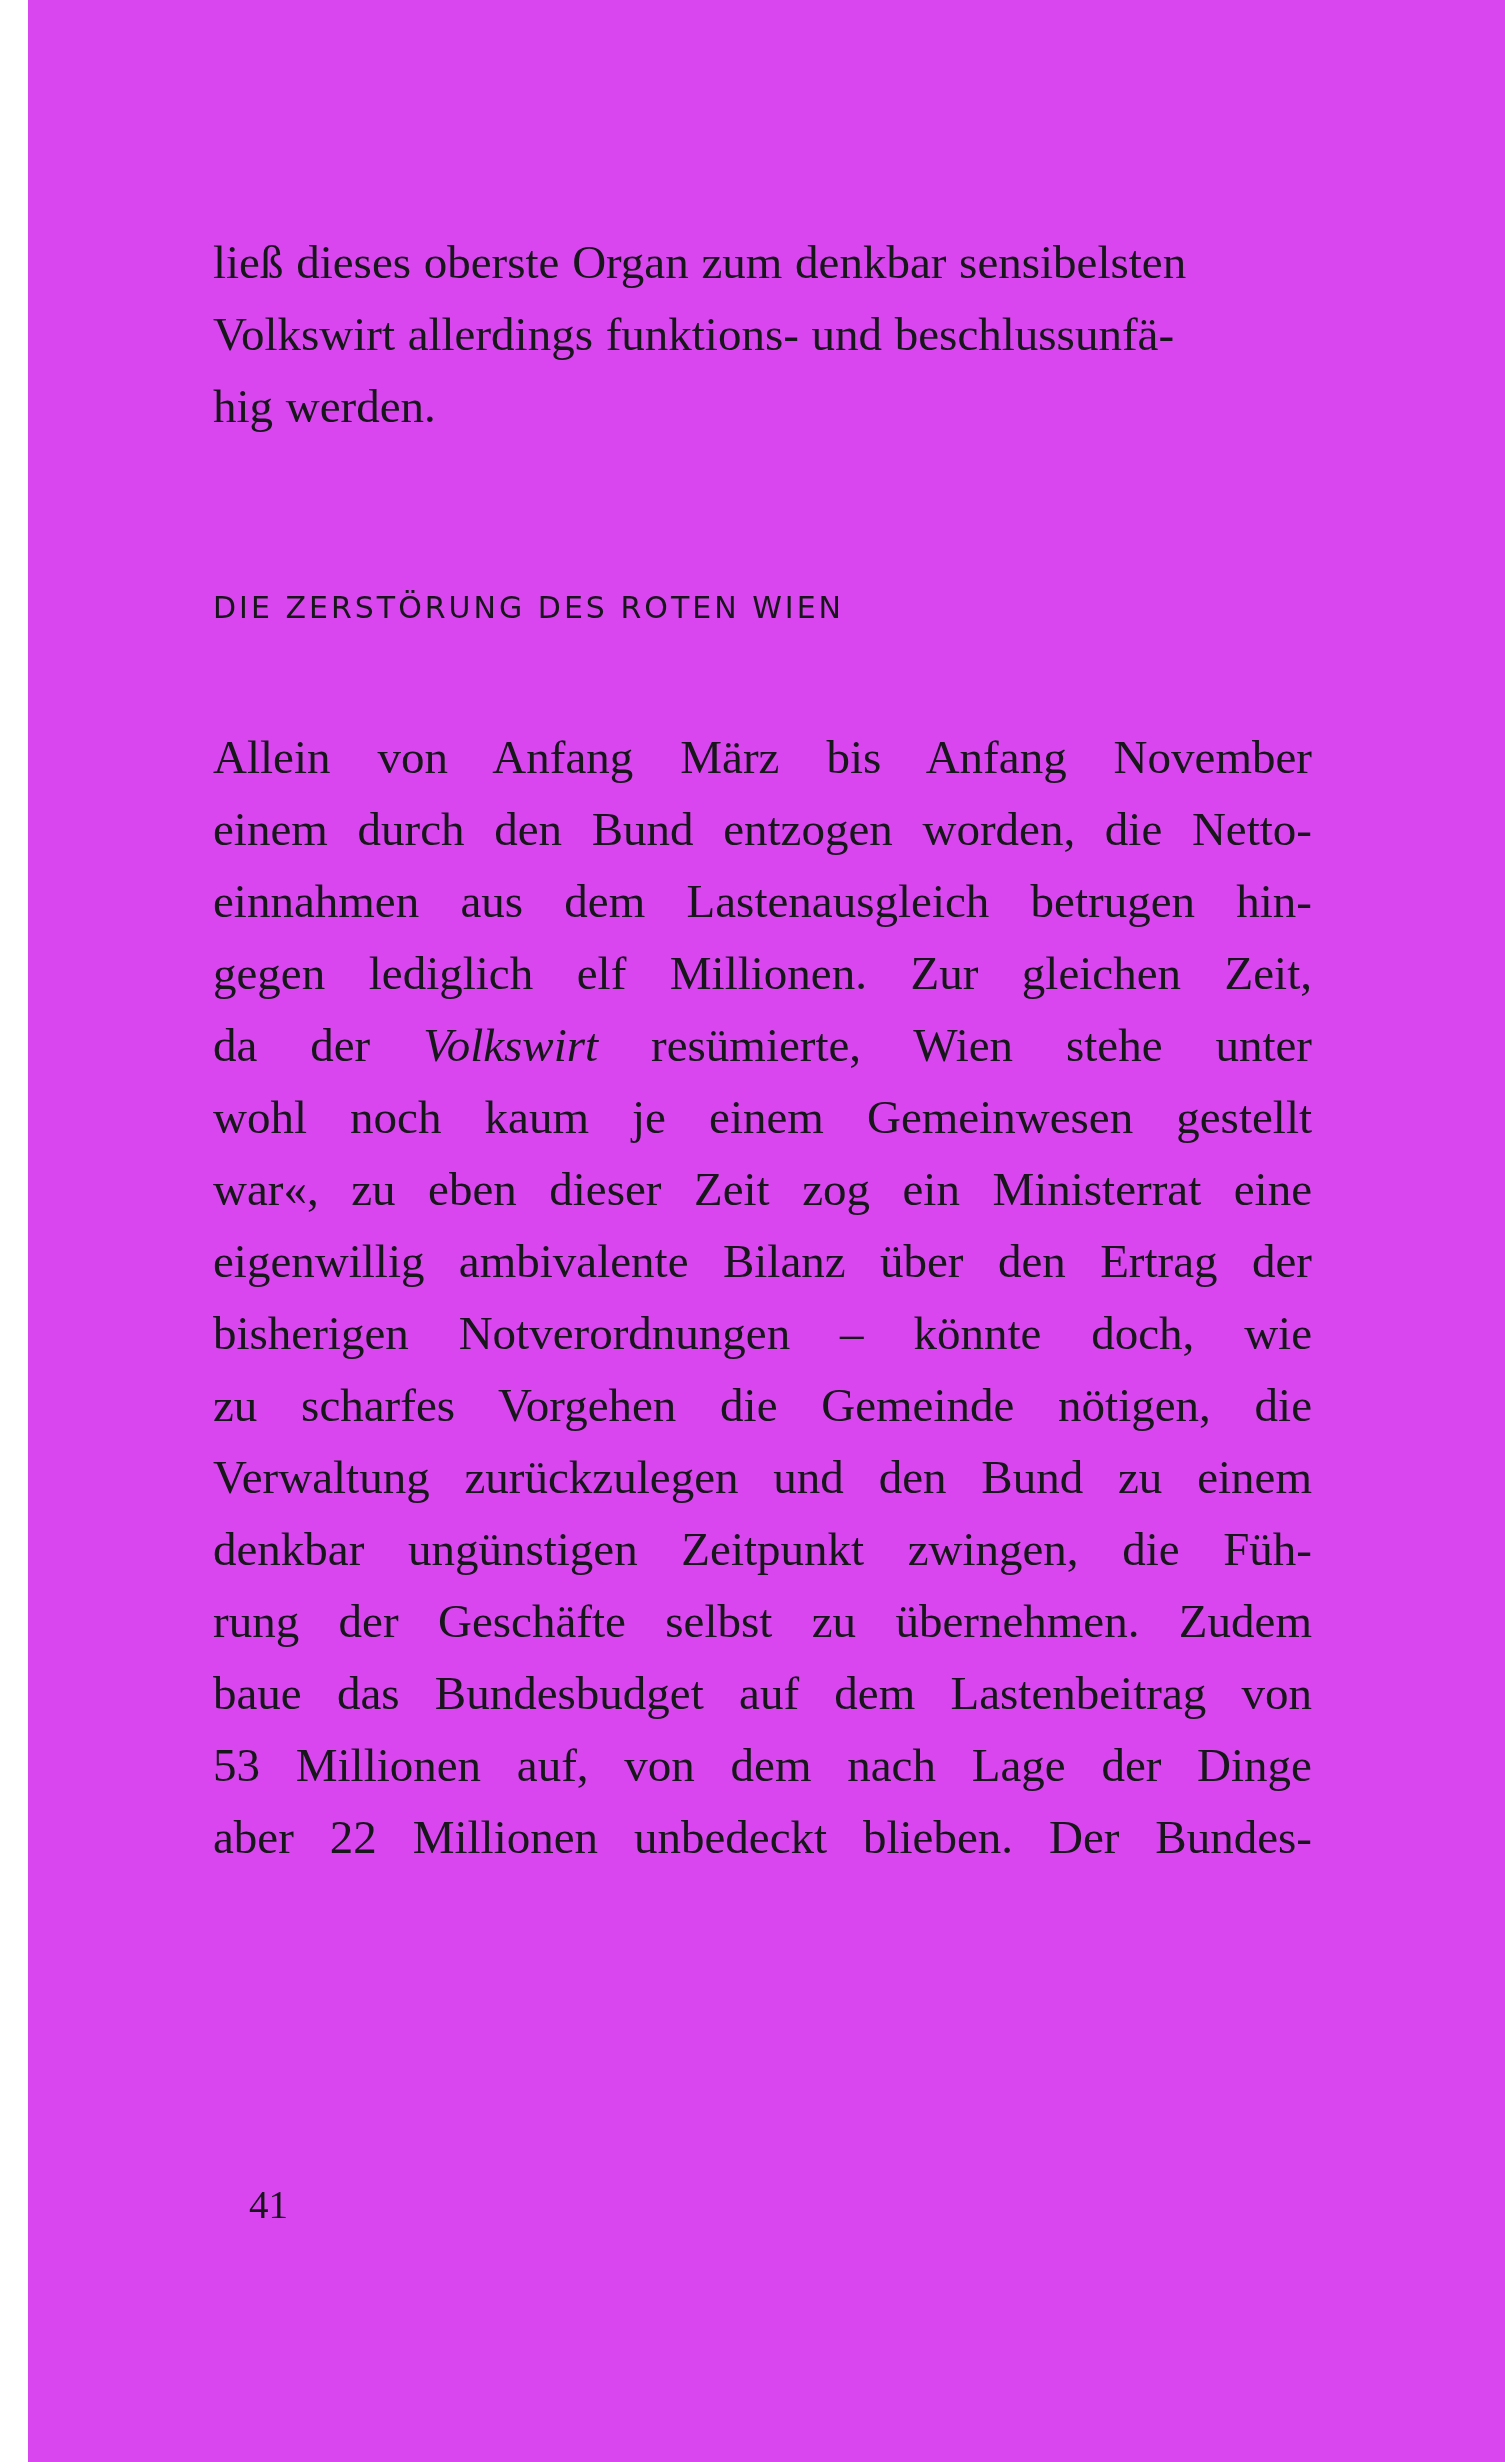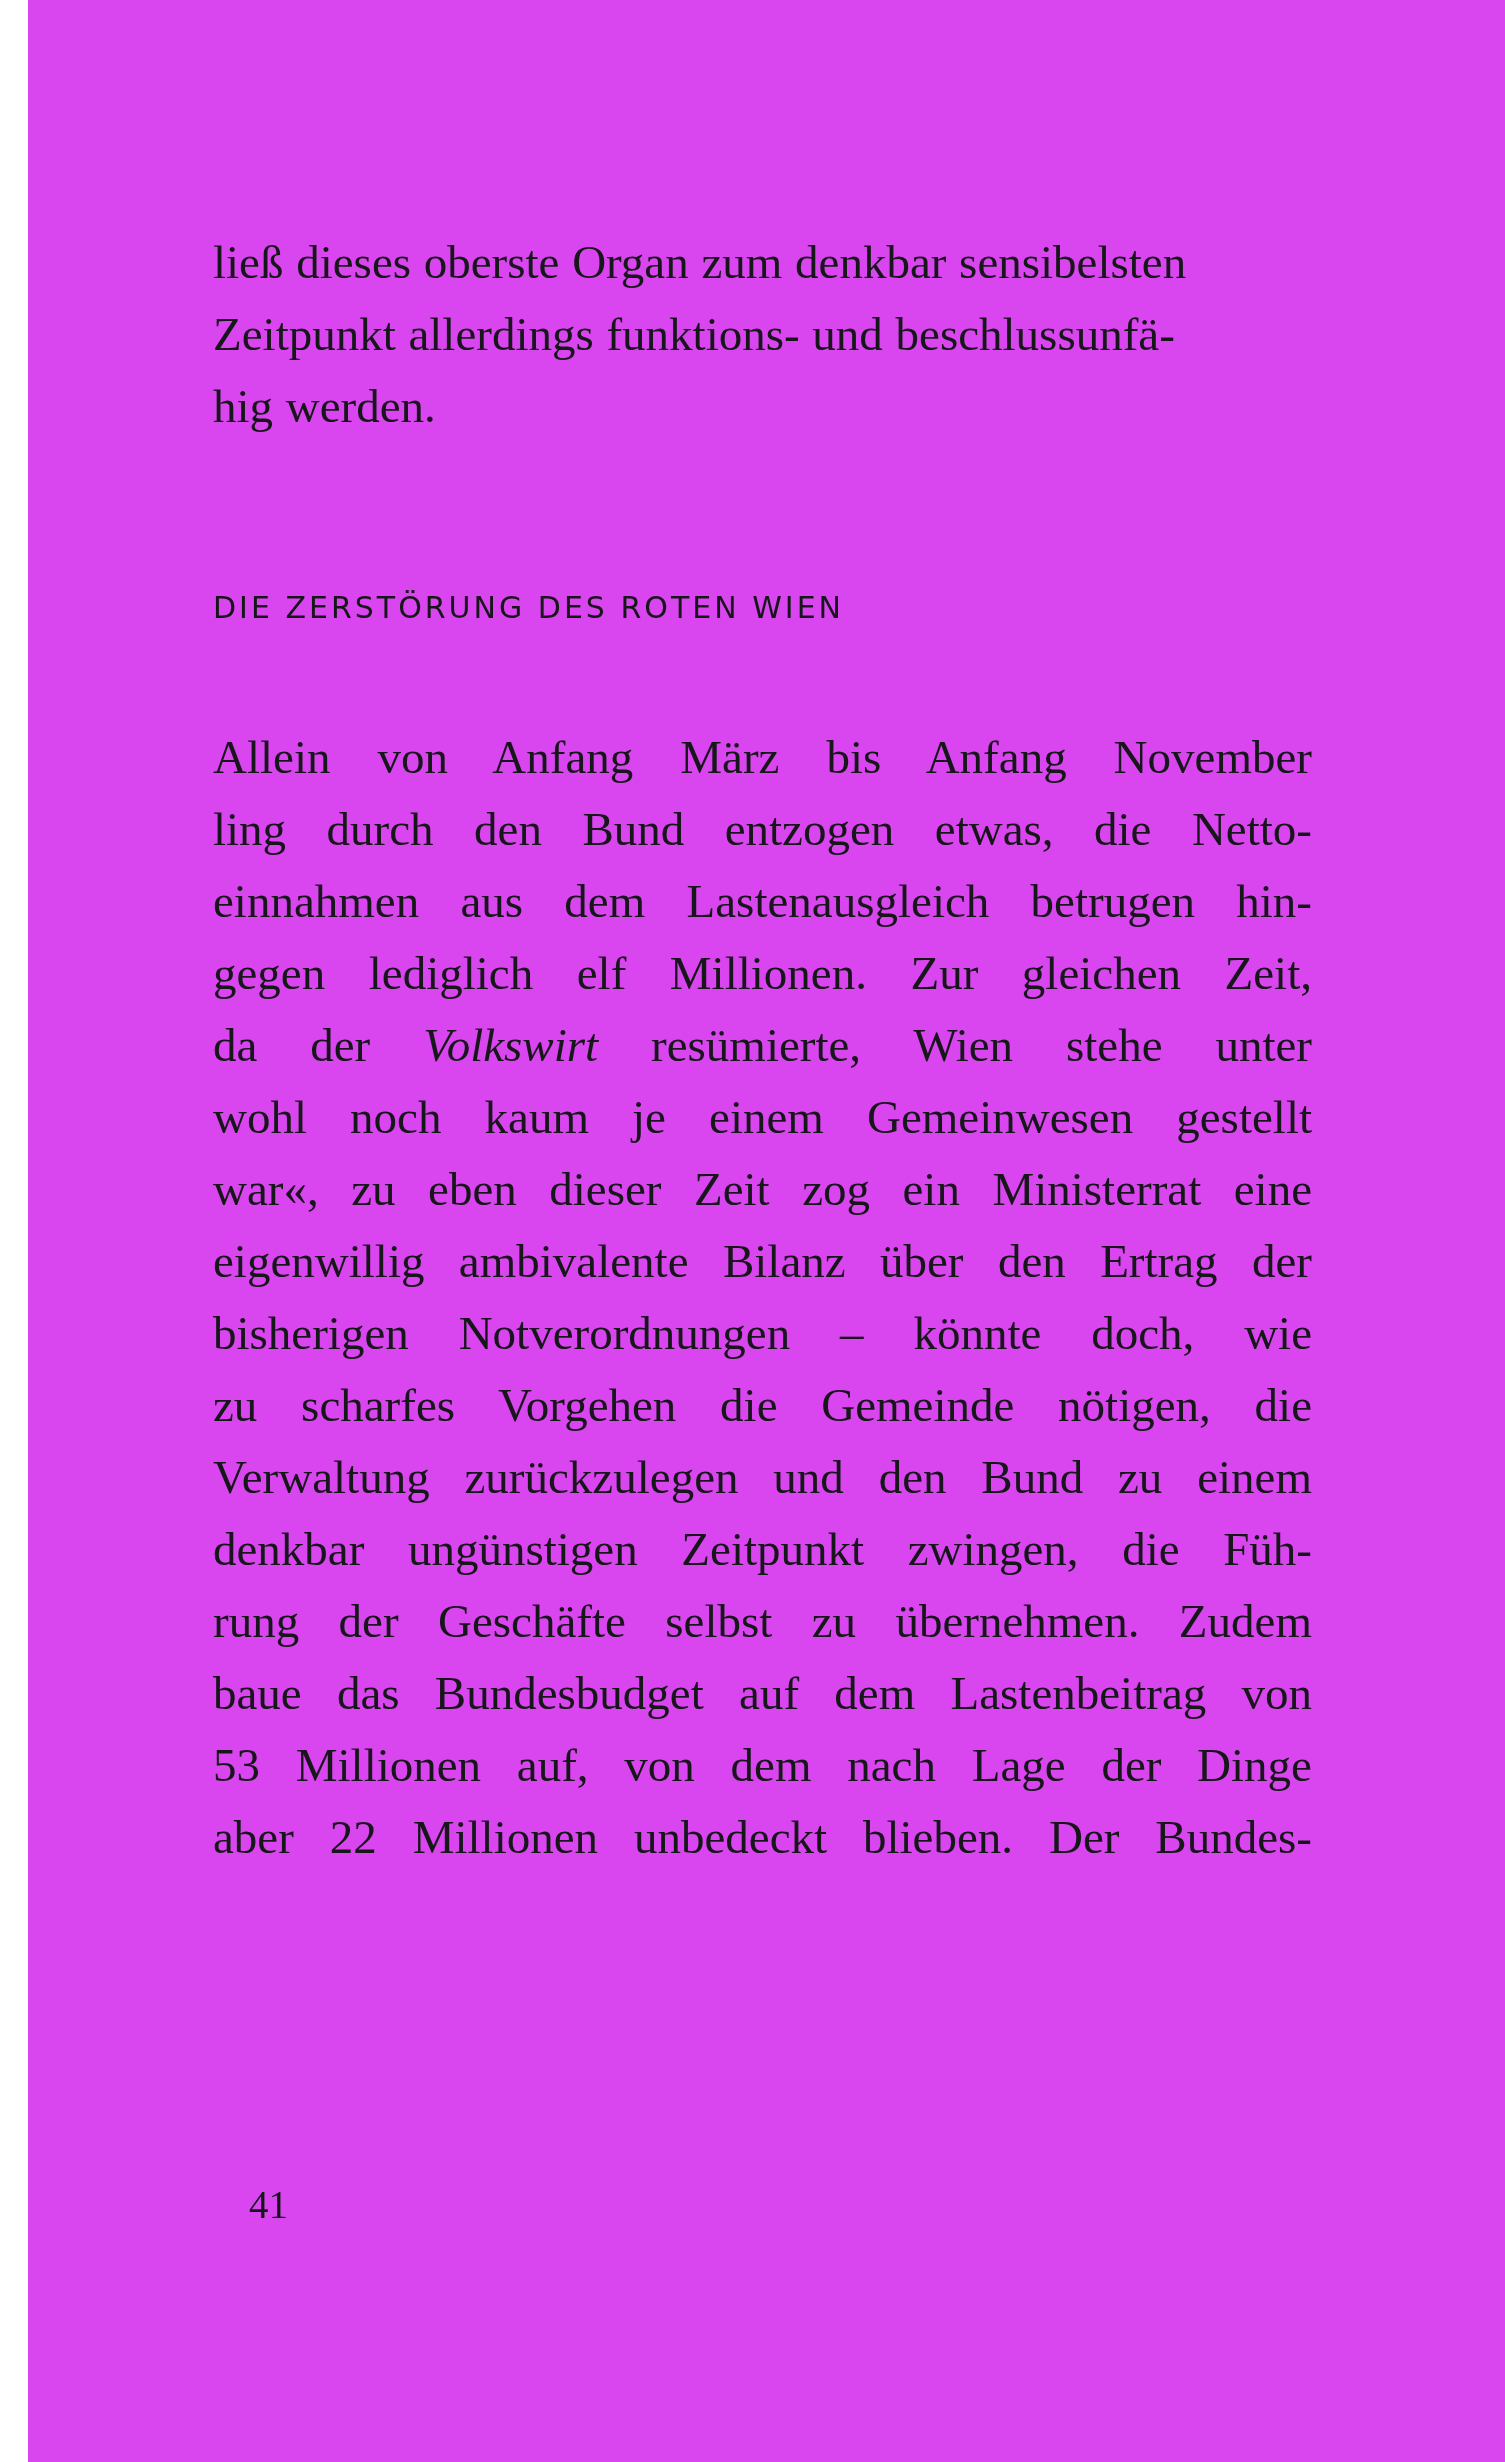--- a/index.html
+++ b/index.html
@@ -79,29 +79,29 @@
 </style>
 </head>
 <body>
 
 <div class="page">
 
   <div class="textblock">
 
     <p class="para first">
       <span class="para-line">ließ dieses oberste Organ zum denkbar sensibelsten</span>
-      <span class="para-line">Zeitpunkt allerdings funktions- und beschlussunfä-</span>
+      <span class="para-line">Volkswirt allerdings funktions- und beschlussunfä-</span>
       <span class="para-line">hig werden.</span>
     </p>
 
     <h2 class="section-heading">DIE ZERSTÖRUNG DES ROTEN WIEN</h2>
 
     <p class="para">
       <span class="para-line justified">Allein von Anfang März bis Anfang November</span>
-      <span class="para-line justified">ling durch den Bund entzogen etwas, die Netto-</span>
+      <span class="para-line justified">einem durch den Bund entzogen worden, die Netto-</span>
       <span class="para-line justified">einnahmen aus dem Lastenausgleich betrugen hin-</span>
       <span class="para-line justified">gegen lediglich elf Millionen. Zur gleichen Zeit,</span>
       <span class="para-line justified"><span>da der </span><span class="italic">Volkswirt</span><span> resümierte, Wien stehe unter</span></span>
       <span class="para-line justified">wohl noch kaum je einem Gemeinwesen gestellt</span>
       <span class="para-line justified">war«, zu eben dieser Zeit zog ein Ministerrat eine</span>
       <span class="para-line justified">eigenwillig ambivalente Bilanz über den Ertrag der</span>
       <span class="para-line justified">bisherigen Notverordnungen – könnte doch, wie</span>
       <span class="para-line justified">zu scharfes Vorgehen die Gemeinde nötigen, die</span>
       <span class="para-line justified">Verwaltung zurückzulegen und den Bund zu einem</span>
       <span class="para-line justified">denkbar ungünstigen Zeitpunkt zwingen, die Füh-</span>

